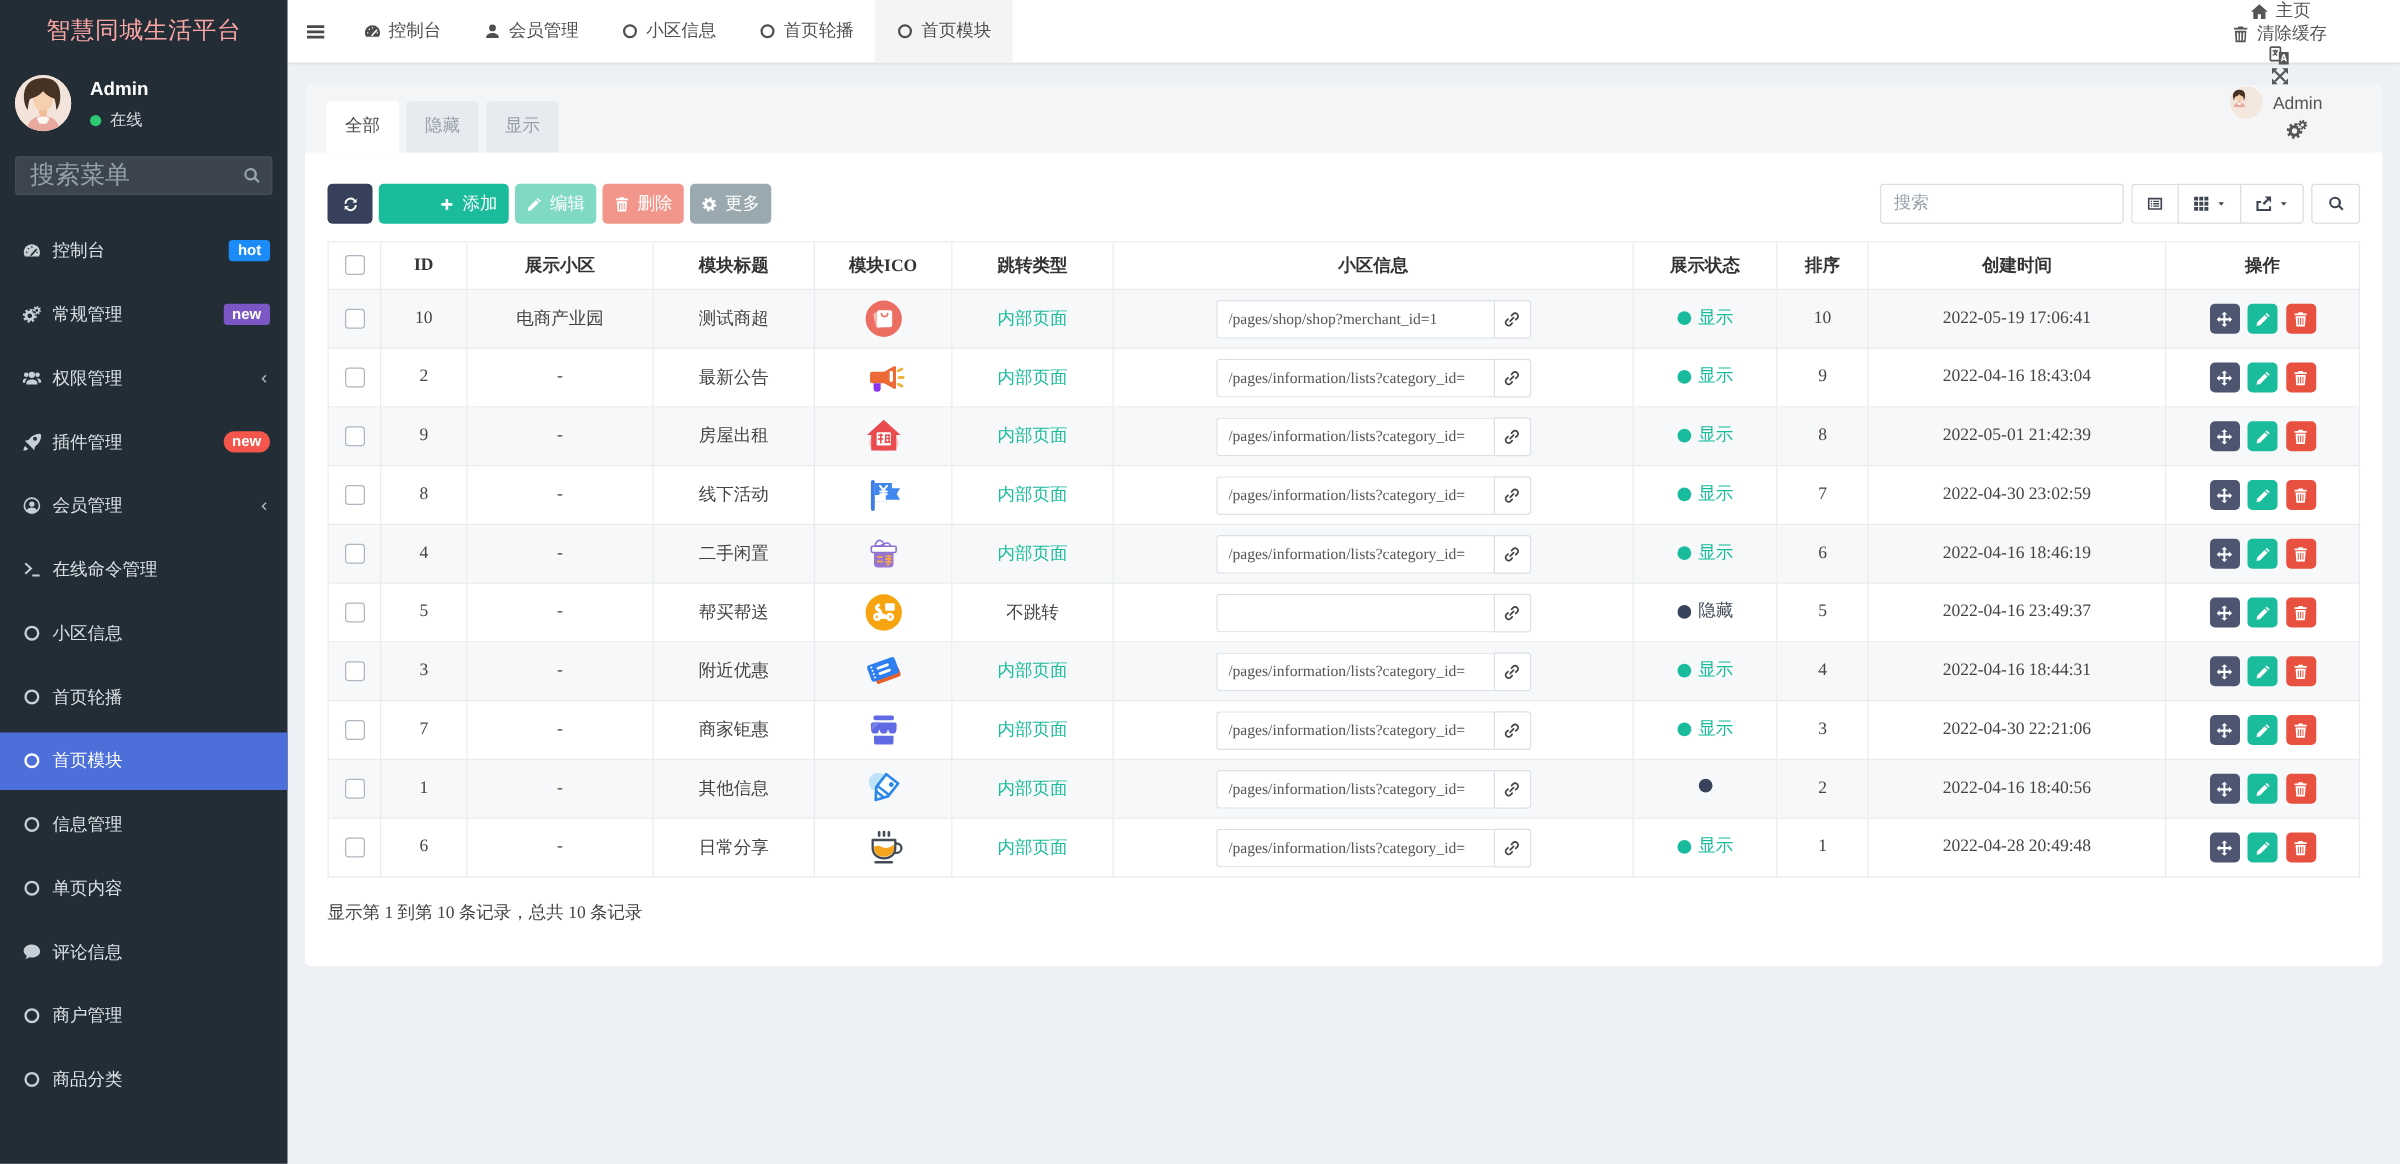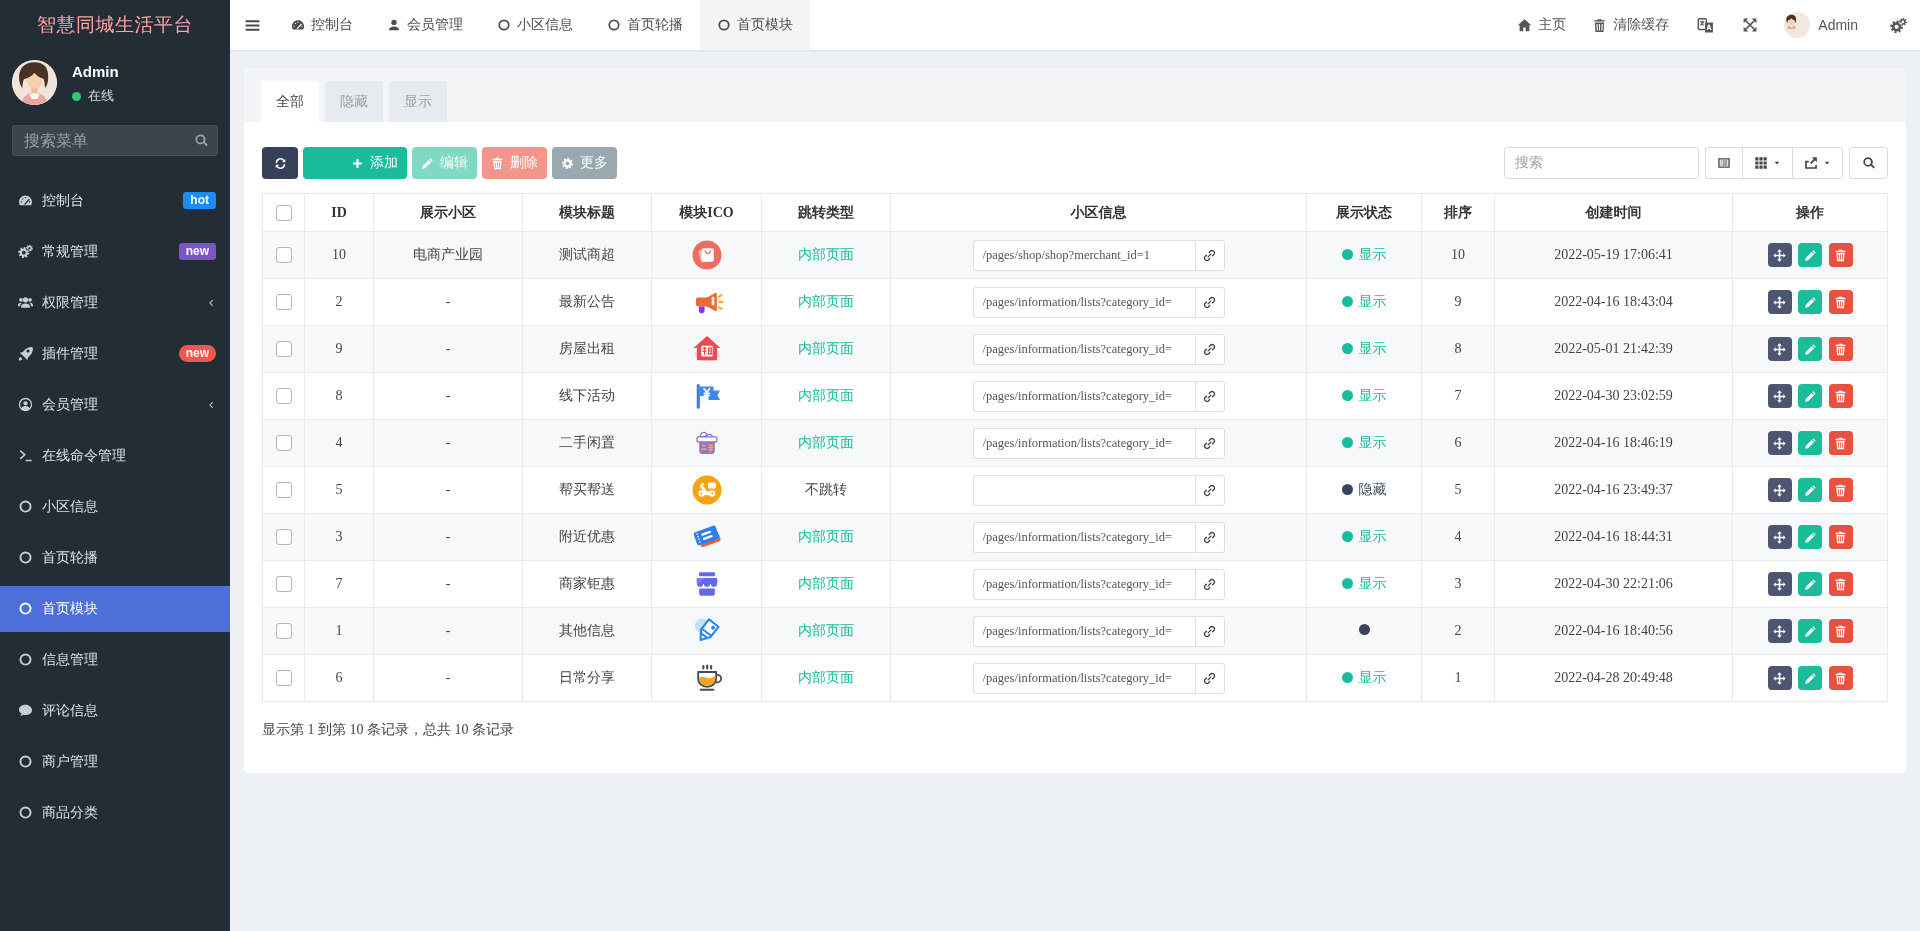--- a/index.html
+++ b/index.html
@@ -15,21 +15,21 @@
 .brand { height:50px; line-height:50px; text-align:center; color:#fca5a5; font-size:19px; letter-spacing:.5px; white-space:nowrap; }
 .user-panel { padding:10px 10px 8px 12px; display:flex; align-items:flex-start; }
 .user-avatar { width:45px; height:45px; border-radius:50%; overflow:hidden; flex:0 0 45px; background:#f4e7dd; }
 .user-info { margin-left:15px; padding-top:3px; }
 .user-name { color:#fff; font-weight:bold; font-size:15px; }
 .user-status { color:#d8dde2; font-size:13px; margin-top:7px; display:flex; align-items:center; }
 .user-status .dot { width:9px; height:9px; border-radius:50%; background:#2dca73; margin-right:7px; }
 .side-search { margin:12px 12px 0 12px; position:relative; }
 .side-search input {
   width:100%; height:31px; background:#3c454d; border:1px solid #454f58; border-radius:3px;
-  color:#cfd6dc; font-size:16px; padding:0 30px 0 11px; outline:none;
+  color:#cfd6dc; font-size:20px; padding:0 30px 0 11px; outline:none;
   font-family:inherit;
 }
 .side-search input::placeholder { color:#93a1ab; }
 .side-search .sch-ic { position:absolute; right:9px; top:8px; color:#97a4ae; }
 .side-menu { margin-top:19px; display:flex; flex-direction:column; }
 .side-item { height:46px; margin:2.5px 0; display:flex; align-items:center; padding:0 14px 0 18px; color:#dbe2e8; cursor:pointer; position:relative; }
 .side-item .si-icon { width:15px; height:15px; color:#c6cfd6; flex:0 0 15px; }
 .side-item .si-label { margin-left:9px; font-size:14px; }
 .side-item.active { background:#4c6fd9; color:#fff; }
 .side-item.active .si-icon { color:#fff; }
@@ -37,21 +37,21 @@
 .si-badge.pill { border-radius:9px; }
 .si-arrow { margin-left:auto; width:10px; height:10px; color:#aeb9c2; }
 
 
 .topbar { position:absolute; left:230px; top:0; right:0; height:50px; background:#fff; box-shadow:0 1px 2px rgba(0,0,0,.08); z-index:4; display:flex; align-items:stretch; }
 .burger { width:44px; display:flex; align-items:center; justify-content:center; color:#4a4a4a; cursor:pointer; }
 .nav-tabs-top { display:flex; }
 .nav-tab { display:flex; align-items:center; padding:0 17px; color:#4e4e4e; font-size:14px; cursor:pointer; }
 .nav-tab .ic { width:14px; height:14px; margin-right:6px; color:#4e4e4e; }
 .nav-tab.active { background:#f4f4f4; }
-.top-right { margin-left:auto; display:flex; align-items:center; padding-right:13px; color:#555; }
+.top-right { margin-left:auto; display:flex; align-items:center; padding-right:30px; color:#555;flex-direction:column; }
 .top-link { display:flex; align-items:center; cursor:pointer; font-size:14px; color:#555; }
 .top-link .ic { width:15px; height:15px; margin-right:6px; color:#555; }
 .top-iconbtn { display:flex; align-items:center; justify-content:center; cursor:pointer; color:#555; }
 .top-avatar { width:26px; height:26px; border-radius:50%; overflow:hidden; background:#f4e7dd; flex:0 0 26px; }
 
 
 .content { position:absolute; left:230px; top:50px; right:0; bottom:0; background:#edf0f4;font-family:Liberation Serif, serif; }
 .panel { margin:18px 14px 0; border-radius:4px; }
 .panel-heading { background:#f3f5f7; padding:13px 15px 0 17px; border-radius:4px 4px 0 0; }
 .ptab { display:inline-block; height:41px; line-height:41px; padding:0 15px; margin-right:6px; border-radius:3px 3px 0 0; background:#e7eaee; color:#97a1a9; font-size:14px; cursor:pointer; vertical-align:bottom; }
@@ -412,20 +412,26 @@
     <span class="si-label">首页模块</span>
   </div>
       <div class="side-item">
     <svg class="ic si-icon">
           <use href="#i-circle-o"></use>
         </svg>
     <span class="si-label">信息管理</span>
   </div>
       <div class="side-item">
     <svg class="ic si-icon">
+          <use href="#i-circle-o"></use>
+        </svg>
+    <span class="si-label">单页内容</span>
+  </div>
+      <div class="side-item">
+    <svg class="ic si-icon">
           <use href="#i-comment"></use>
         </svg>
     <span class="si-label">评论信息</span>
   </div>
       <div class="side-item">
     <svg class="ic si-icon">
           <use href="#i-circle-o"></use>
         </svg>
     <span class="si-label">商户管理</span>
   </div>

